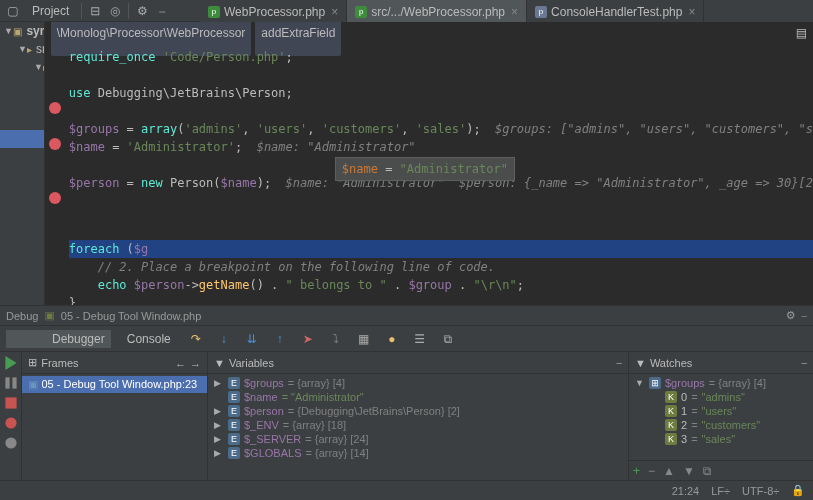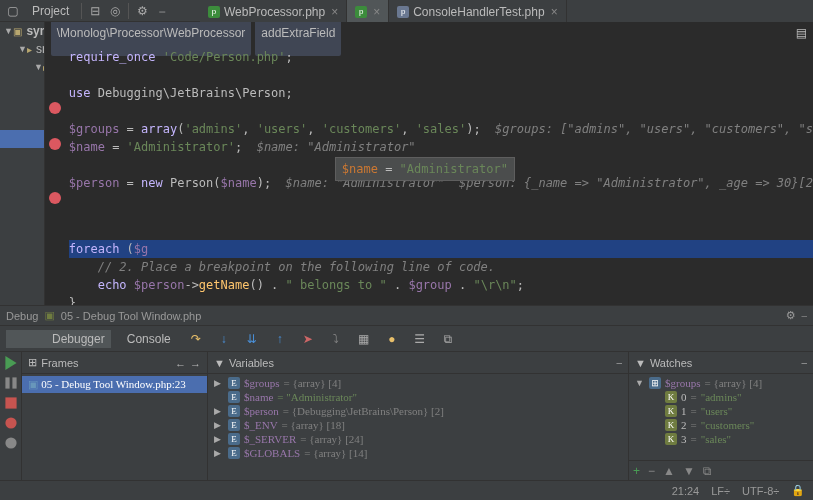--- a/index.html
+++ b/index.html
@@ -32,21 +32,21 @@
 .folder-icon { color: #b8a76f; }
 
 
 .editor-area { flex: 1; display: flex; flex-direction: column; background: #2b2b2b; position: relative; }
 .breadcrumb-bar { height: 22px; display: flex; align-items: center; padding: 0 6px; gap: 4px; position: relative; }
 .bc-box { background: #404654; padding: 16px 6px; border-radius: 2px; color: #bbb; }
 .editor { flex: 1; font-family: Menlo, monospace; font-size: 12px; line-height: 18px; position: relative; padding: 4px 0 0 24px; }
 .gutter { position: absolute; left: 0; top: 4px; width: 20px; }
 .gutter-mark { width: 12px; height: 12px; border-radius: 50%; background: #db5860; margin-left: 4px; position: absolute; }
 .code-line { white-space: pre; }
-.kw { color: #c4b5fd; }
+.kw { color: #5eead4; }
 .str { color: #6a8759; }
 .var { color: #9876aa; }
 .fn { color: #ffc66d; }
 .comment { color: #808080; font-style: italic; }
 .hl-line { background: #214283; margin-top: 30px; }
 .tooltip { position: absolute; left: 290px; top: 113px; background: #4b4d4d; border: 1px solid #5e5e5e; padding: 2px 6px; font-family: Menlo, monospace; }
 .tooltip .var { color: #cc7832; }
 .tooltip .str { color: #6a8759; }
 
 
@@ -56,21 +56,21 @@
 .dtab { padding: 2px 6px; cursor: pointer; }
 .dtab.active { background: #515658; padding-left: 46px; }
 .dtbtn { width: 18px; height: 18px; display: flex; align-items: center; justify-content: center; cursor: pointer; color: #aaa; }
 .debug-body { flex: 1; display: flex; }
 .debug-sidebar { width: 22px; background: #3c3f41; border-right: 1px solid #323232; display: flex; flex-direction: column; align-items: center; padding-top: 4px; gap: 6px; }
 .ds-btn { width: 14px; height: 14px; cursor: pointer; }
 .frames-col { width: 186px; border-right: 1px solid #323232; display: flex; flex-direction: column; }
 .vars-col { flex: 1; border-right: 1px solid #323232; display: flex; flex-direction: column; }
 .watch-col { width: 184px; display: flex; flex-direction: column; }
 .col-header { height: 22px; background: #3c3f41; border-bottom: 1px solid #323232; display: flex; align-items: center; padding: 0 6px; gap: 4px; font-size: 11px; }
-.col-body { flex: 1; overflow: auto; font-family: Liberation Serif, serif; font-size: 11px; padding: 2px 0; }
+.col-body { flex: 1; overflow: auto; font-family: Liberation Sans, sans-serif; font-size: 11px; padding: 2px 0; }
 .frame-item { padding: 2px 6px; cursor: pointer; }
 .frame-item.selected { background: #4b6eaf; color: #fff; }
 .var-row { padding: 1px 4px 1px 20px; display: flex; align-items: center; gap: 4px; white-space: nowrap; }
 .var-row .arrow { position: absolute; margin-left: -14px; color: #aaa; font-size: 9px; }
 .badge { width: 12px; height: 12px; border-radius: 2px; background: #6f7c40; color: #fff; font-size: 9px; display: inline-flex; align-items: center; justify-content: center; }
 .badge.equals { background: #4a6b8a; }
 .vr-name { color: #9876aa; }
 .vr-val { color: #6a8759; }
 .vr-type { color: #808080; }
 .watch-footer { height: 20px; border-top: 1px solid #323232; display: flex; align-items: center; padding: 0 4px; gap: 8px; }
@@ -95,20 +95,21 @@
       <span class="tb-btn">⎯</span>
     </div>
     <div class="tabs" id="tabs">
         <div class="tab">
           <span class="file-icon modified">p</span>
           <span>WebProcessor.php</span>
           <span class="close">×</span>
         </div>
         <div class="tab active">
           <span class="file-icon modified">p</span>
+          <span>src/.../WebProcessor.php</span>
           <span class="close">×</span>
         </div>
         <div class="tab">
           <span class="file-icon ">p</span>
           <span>ConsoleHandlerTest.php</span>
           <span class="close">×</span>
         </div>
       </div>
   </div>
 

